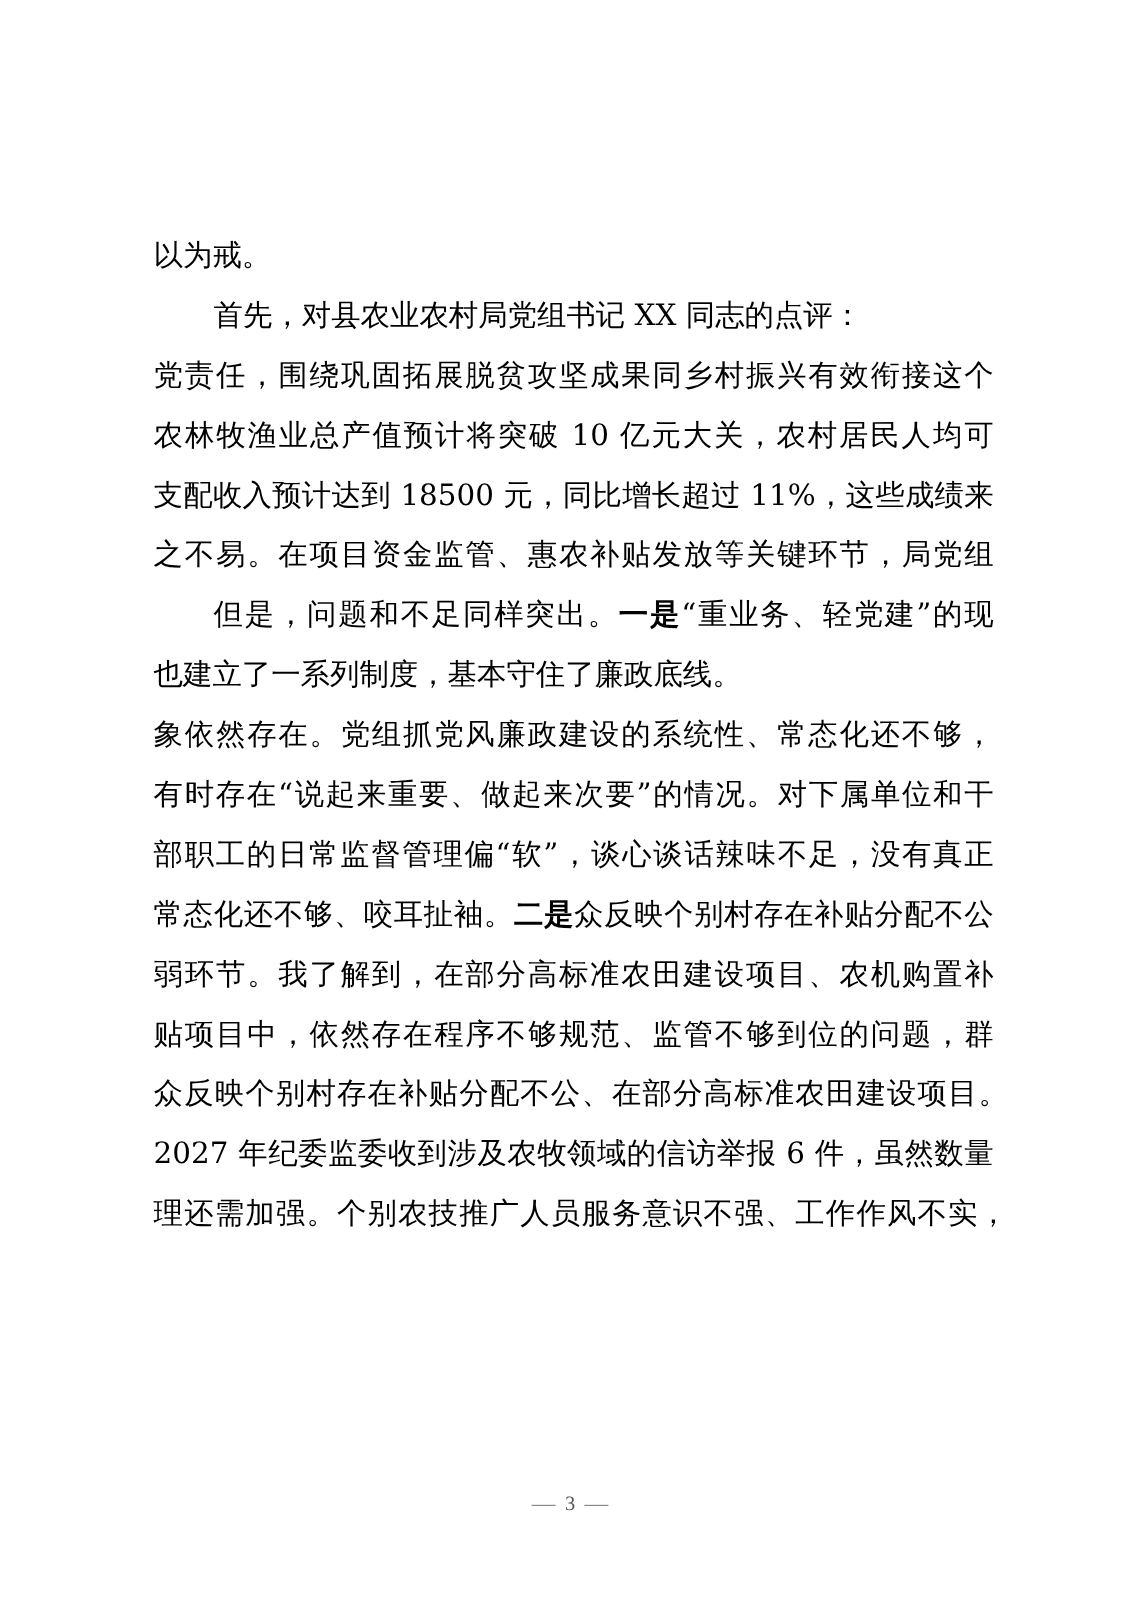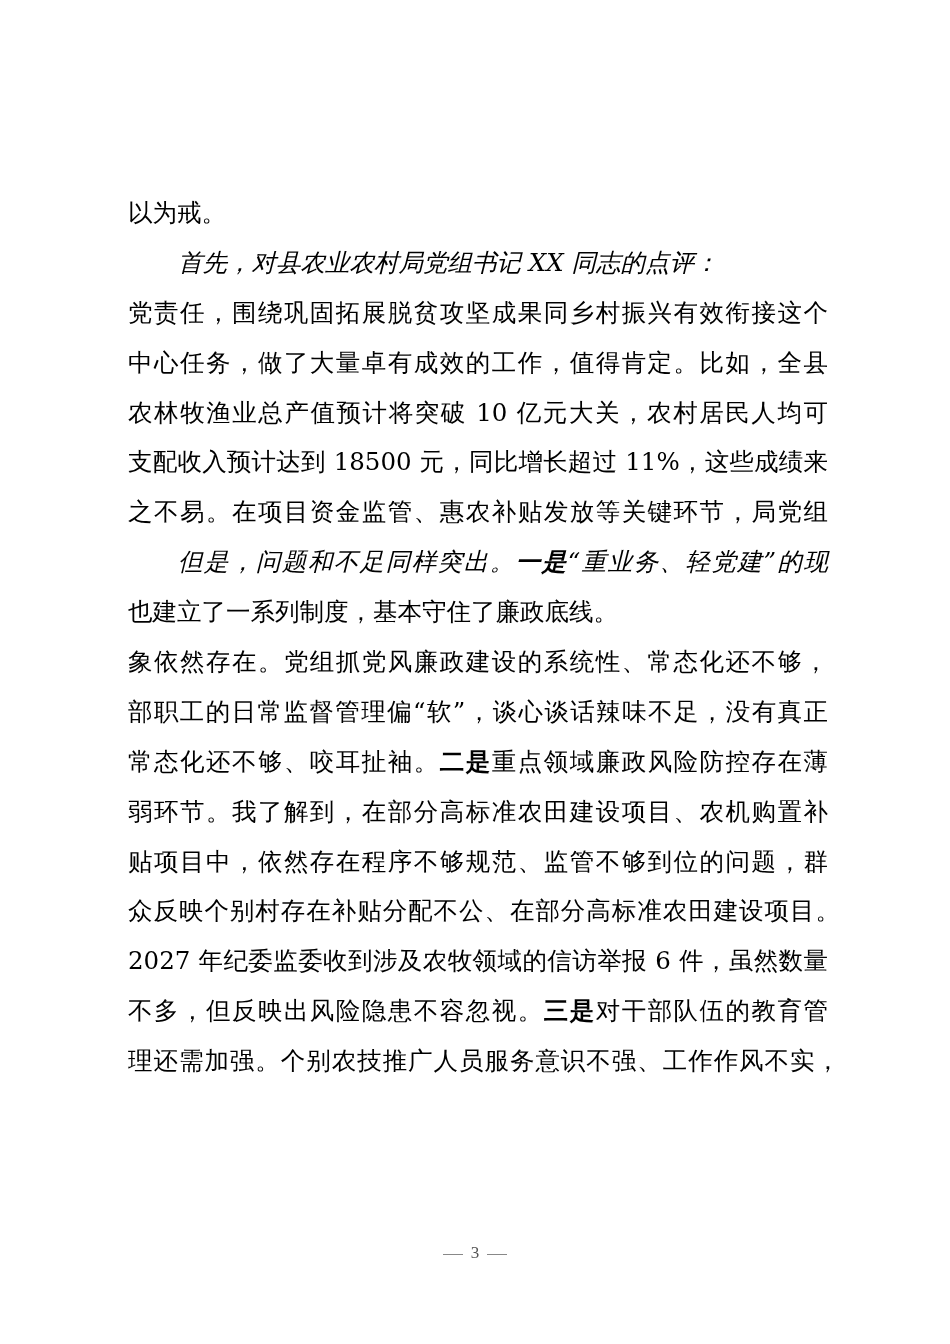--- a/index.html
+++ b/index.html
@@ -37,21 +37,20 @@
       white-space: nowrap;
       text-align: justify;
       text-align-last: justify;
       letter-spacing: 0;
     }
     .line.last {
       text-align-last: left;
     }
     .line.indent {
       padding-left: 50px;
-      font-style: italic;
     }
     .line.overflow {
       width: 712px;
     }
     .bold {
       font-weight: bold;
       font-family: "DejaVu Sans", "Liberation Sans", sans-serif;
     }
     .footer {
       position: absolute;
@@ -76,35 +75,34 @@
 <body>
 
 <div class="page">
   <div class="body-text">
 
     <span class="line last">以为戒。</span>
 
     <span class="line indent last">首先，对县农业农村局党组书记 XX 同志的点评：</span>
 
     <span class="line">党责任，围绕巩固拓展脱贫攻坚成果同乡村振兴有效衔接这个</span>
-    <span class="line">中心任务，做了大量卓有成效的工作，值得肯定。比如，全县</span>
     <span class="line">农林牧渔业总产值预计将突破 10 亿元大关，农村居民人均可</span>
     <span class="line">支配收入预计达到 18500 元，同比增长超过 11%，这些成绩来</span>
     <span class="line">之不易。在项目资金监管、惠农补贴发放等关键环节，局党组</span>
     <span class="line indent"><span>但是，问题和不足同样突出。</span><span class="bold">一是</span><span>“重业务、轻党建”的现</span></span>
 
     <span class="line last">也建立了一系列制度，基本守住了廉政底线。</span>
     <span class="line">象依然存在。党组抓党风廉政建设的系统性、常态化还不够，</span>
+    <span class="line">有时存在“说起来重要、做起来次要”的情况。对下属单位和干</span>
     <span class="line">部职工的日常监督管理偏“软”，谈心谈话辣味不足，没有真正</span>
-    <span class="line"><span>常态化还不够、咬耳扯袖。</span><span class="bold">二是</span><span>重点领域廉政风险防控存在薄</span></span>
+    <span class="line"><span>常态化还不够、咬耳扯袖。</span><span class="bold">二是</span><span>众反映个别村存在补贴分配不公</span></span>
     <span class="line">弱环节。我了解到，在部分高标准农田建设项目、农机购置补</span>
     <span class="line">贴项目中，依然存在程序不够规范、监管不够到位的问题，群</span>
     <span class="line overflow">众反映个别村存在补贴分配不公、在部分高标准农田建设项目。</span>
     <span class="line">2027 年纪委监委收到涉及农牧领域的信访举报 6 件，虽然数量</span>
-    <span class="line"><span>不多，但反映出风险隐患不容忽视。</span><span class="bold">三是</span><span>对干部队伍的教育管</span></span>
     <span class="line overflow">理还需加强。个别农技推广人员服务意识不强、工作作风不实，</span>
 
   </div>
 
   <div class="footer">
     <span class="dash"></span><span>3</span><span class="dash"></span>
   </div>
 </div>
 
 </body></html>

